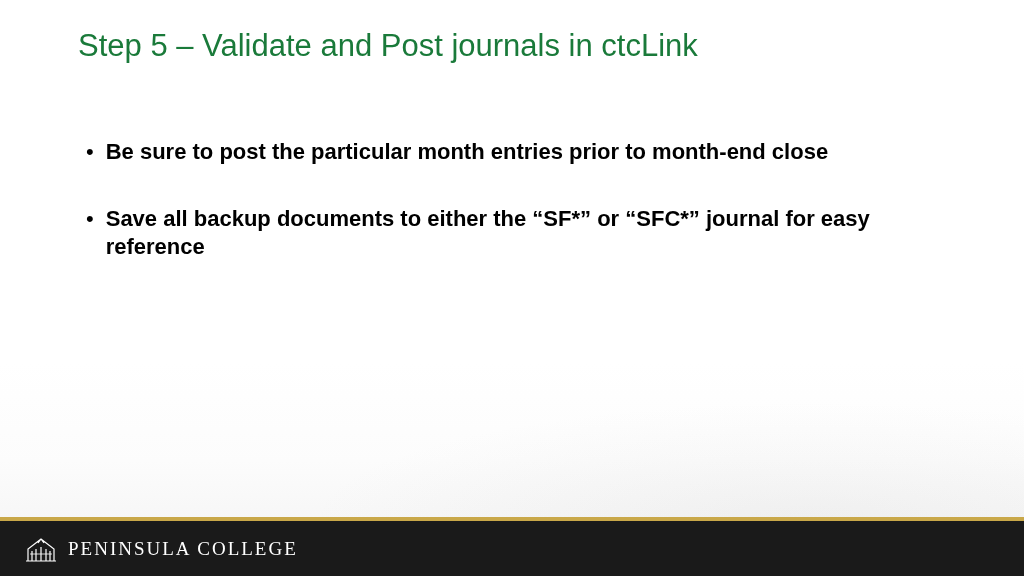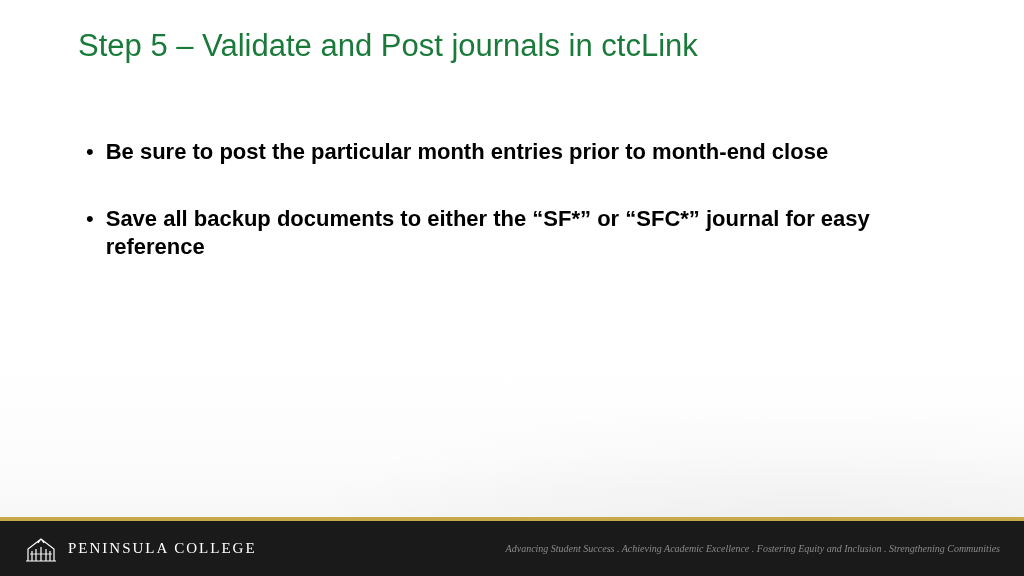--- a/index.html
+++ b/index.html
@@ -99,21 +99,21 @@
       width: 34px;
       height: 28px;
       position: relative;
     }
     .logo-icon svg {
       width: 100%;
       height: 100%;
     }
     .college-name {
       color: #ffffff;
-      font-size: 15px;
+      font-size: 19px;
       letter-spacing: 2px;
       font-weight: 300;
       font-family: Georgia, 'Times New Roman', serif;
     }
     .tagline {
       margin-left: auto;
       color: #8a8a8a;
       font-size: 10px;
       font-style: italic;
       font-family: Georgia, serif;
@@ -143,15 +143,14 @@
   <div class="footer">
     <div class="logo-area">
       <div class="logo-icon">
         <svg viewBox="0 0 34 28" xmlns="http://www.w3.org/2000/svg">
           <path d="M 2 26 L 32 26 M 4 26 L 4 14 L 17 4 L 30 14 L 30 26 M 8 26 L 8 16 M 12 26 L 12 14 M 17 26 L 17 12 M 22 26 L 22 14 M 26 26 L 26 16 M 14 8 L 17 4 L 20 8" stroke="#ffffff" stroke-width="1.2" fill="none"></path>
           <rect x="6" y="18" width="22" height="2" fill="#ffffff" opacity="0.4"></rect>
         </svg>
       </div>
       <span class="college-name">PENINSULA COLLEGE</span>
     </div>
-    <span class="tagline">Advancing Student Success . Achieving Academic Excellence . Fostering Equity and Inclusion . Strengthening Communities</span>
   </div>
 </div>
 
 </body></html>

